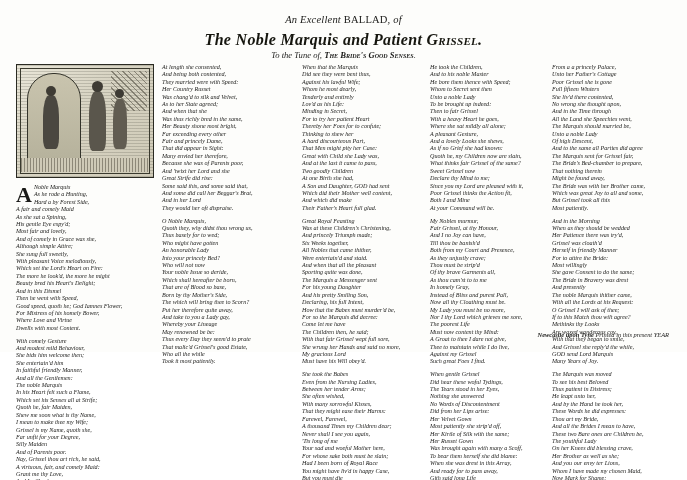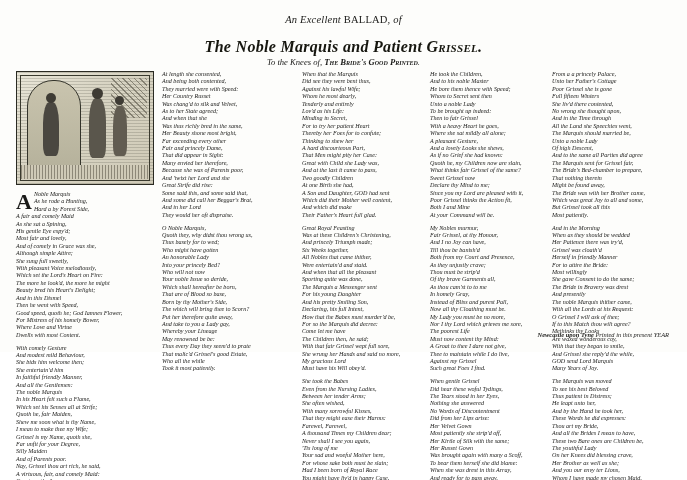--- a/index.html
+++ b/index.html
@@ -33,21 +33,21 @@
     font-style: italic;
     letter-spacing: 0.2px;
   }
   .hdr-line1 .smallcap { font-variant: small-caps; font-style: normal; }
   .hdr-title {
     font-family: "Liberation Serif", serif;
     font-size: 16px;
     font-style: italic;
     font-weight: bold;
     color: #16160f;
-    margin: 13px 0 1px 0;
+    margin: 6px 0 1px 0;
     letter-spacing: 0.3px;
   }
   .hdr-title .sc { font-variant: small-caps; }
   .hdr-line3 {
     font-size: 8.6px;
     font-style: italic;
   }
   .hdr-line3 .tune {
     font-weight: bold;
     font-style: italic;
@@ -169,21 +169,21 @@
 <div class="sheet">
 
   <div class="header">
     <div class="hdr-line1">
       <span>An Excellent </span><span class="smallcap">BALLAD</span><span>, of</span>
     </div>
     <div class="hdr-title">
       <span>The Noble Marquis </span><span>and Patient </span><span class="sc">Grissel</span><span>.</span>
     </div>
     <div class="hdr-line3">
-      <span>To the Knees of, </span><span class="tune">The Bride's Good Printed</span><span>.</span>
+      <span>To the Tune of, </span><span class="tune">The Bride's Good Senses</span><span>.</span>
     </div>
   </div>
 
   <div class="columns">
 
     <div class="col col1">
       <div class="woodcut">
         <div class="wc-frame"></div>
         <div class="wc-hatch"></div>
         <div class="wc-arch"></div>

